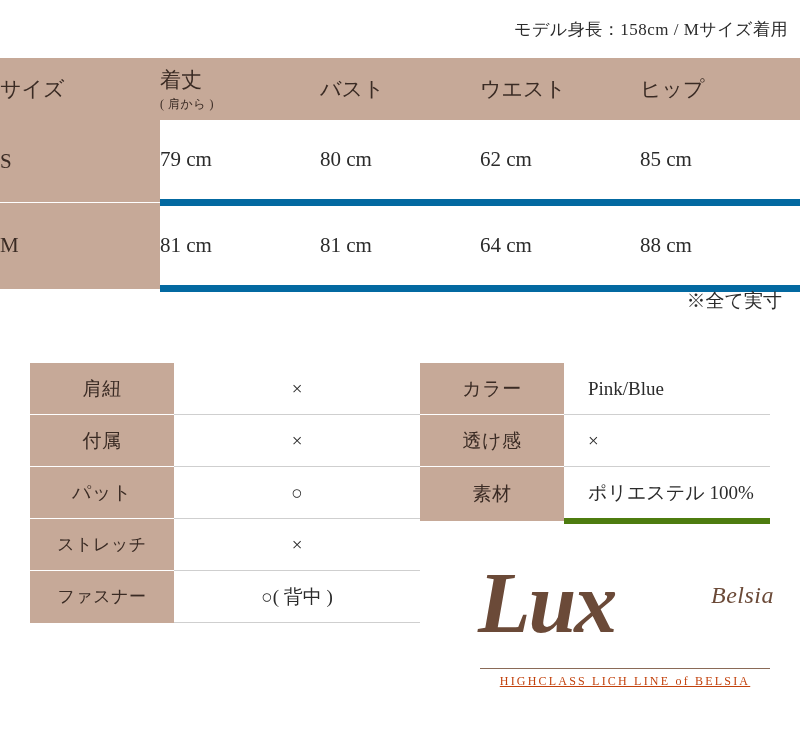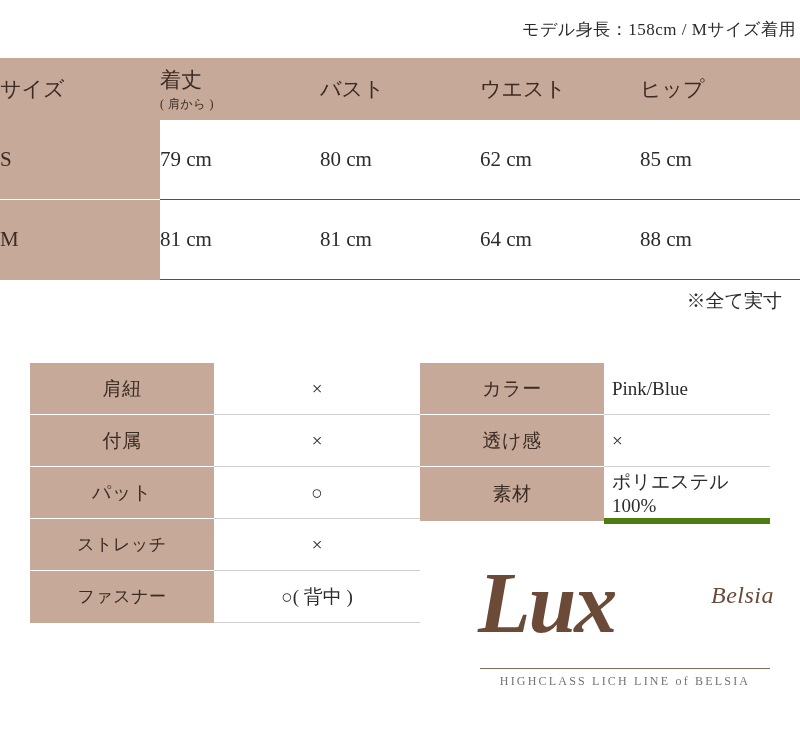--- a/index.html
+++ b/index.html
@@ -19,21 +19,21 @@
   .page {
     position: relative;
     width: 800px;
     height: 732px;
   }
 
   
   .model-note {
     position: absolute;
     top: 18px;
-    right: 4px;
+    right: 12px;
     font-size: 17px;
     color: #2b2b2b;
     letter-spacing: 0.5px;
     white-space: nowrap;
   }
 
   
   .size-table {
     position: absolute;
     top: 58px;
@@ -59,21 +59,21 @@
   .size-table thead th .sub {
     display: block;
     font-size: 12px;
     margin-top: 2px;
     letter-spacing: 0.5px;
   }
   .size-table tbody td {
     height: 79px;
     font-size: 21px;
     color: #2b2b2b;
-    border-bottom: 1px solid #0369a1;
+    border-bottom: 7px solid #0369a1;
     background: #ffffff;
   }
   .size-table tbody td.rowhead {
     background: #c6a998;
     color: #3a2b24;
     border-bottom: 1px solid #ffffff;
   }
   .size-table tbody tr:last-child td.rowhead {
     border-bottom: none;
   }
@@ -109,31 +109,31 @@
     padding: 0;
     font-size: 19px;
     color: #2b2b2b;
     border-bottom: 1px solid #cfcfcf;
     vertical-align: middle;
   }
   .spec-left td.k, .spec-right td.k {
     background: #c6a998;
     color: #3a2b24;
     text-align: center;
-    width: 184px;
+    width: 144px;
     border-bottom: 1px solid #ffffff;
     letter-spacing: 0.5px;
   }
   .spec-left td.v {
     text-align: center;
     background: #ffffff;
   }
   .spec-right td.v {
     text-align: left;
-    padding-left: 8px;
+    padding-left: 24px;
     background: #ffffff;
   }
   .spec-left tr:last-child td.k {
     border-bottom: none;
   }
   .spec-right tr:last-child td.k {
     border-bottom: none;
   }
   .spec-right tr:last-child td.v {
     border-bottom: 6px solid #4d7c0f;
@@ -183,21 +183,22 @@
     height: 1px;
     background: #8a6a57;
   }
   .logo-tag {
     position: absolute;
     left: 0;
     top: 134px;
     width: 310px;
     font-size: 12px;
     letter-spacing: 2.2px;
-    color: #737373;
+    color: #c2410c;
+    text-decoration: underline;
   }
 </style>
 </head>
 <body>
 
 <div class="page">
 
   <div class="model-note">モデル身長：158cm / Mサイズ着用</div>
 
   <table class="size-table">

